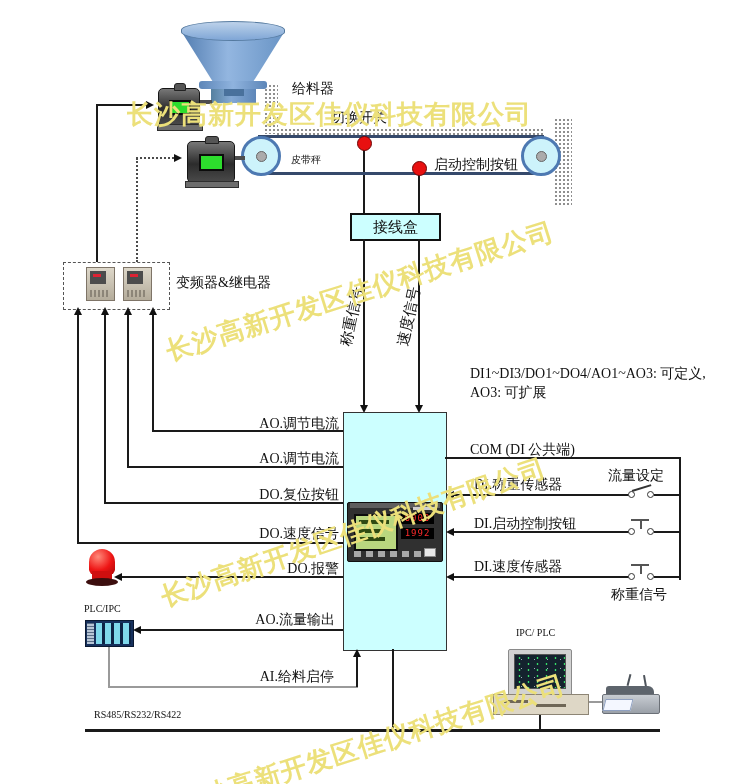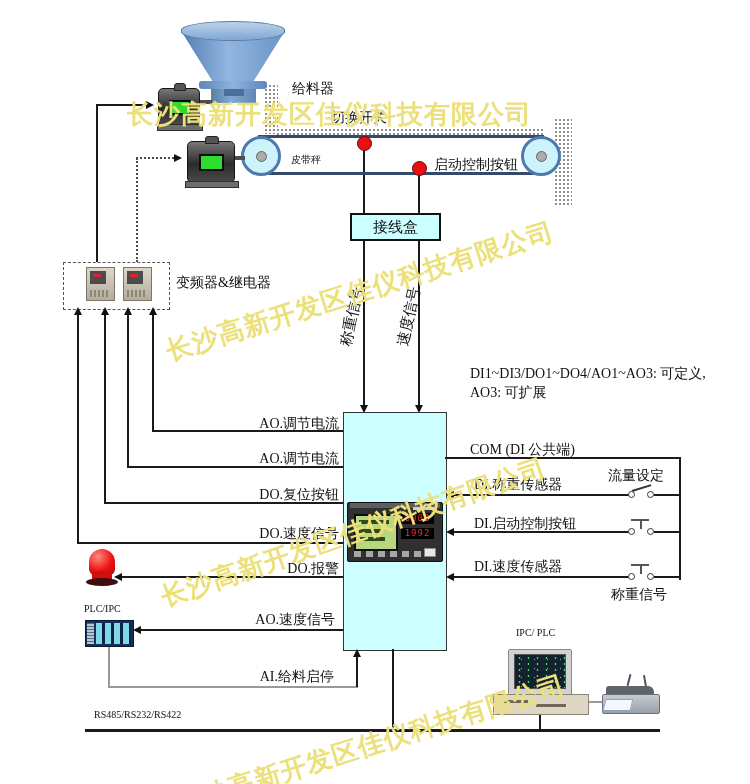--- a/index.html
+++ b/index.html
@@ -217,21 +217,21 @@
 <div class="w wv gray" style="left:108px;top:645px;height:43px;"></div>
 <div class="w wh gray" style="left:108px;top:686px;width:250px;"></div>
 <div class="w wv" style="left:356px;top:656px;height:31px;"></div>
 <div class="ar u" style="left:353px;top:649px;"></div>
 
 <div class="llabel" style="left:247px;top:415px;">AO.调节电流</div>
 <div class="llabel" style="left:247px;top:450px;">AO.调节电流</div>
 <div class="llabel" style="left:247px;top:486px;">DO.复位按钮</div>
 <div class="llabel" style="left:247px;top:525px;">DO.速度信号</div>
 <div class="llabel" style="left:247px;top:560px;">DO.报警</div>
-<div class="llabel" style="left:243px;top:611px;">AO.速度信号</div>
+<div class="llabel" style="left:243px;top:611px;">AO.流量输出</div>
 <div class="llabel" style="left:242px;top:668px;">AI.给料启停</div>
 
 <div class="alarm">
   <div class="dome"></div>
   <div class="body"></div>
   <div class="base"></div>
 </div>
 
 <span class="lbl lbl15" style="left:84px;top:603px;">PLC/IPC</span>
 <div class="plc">

